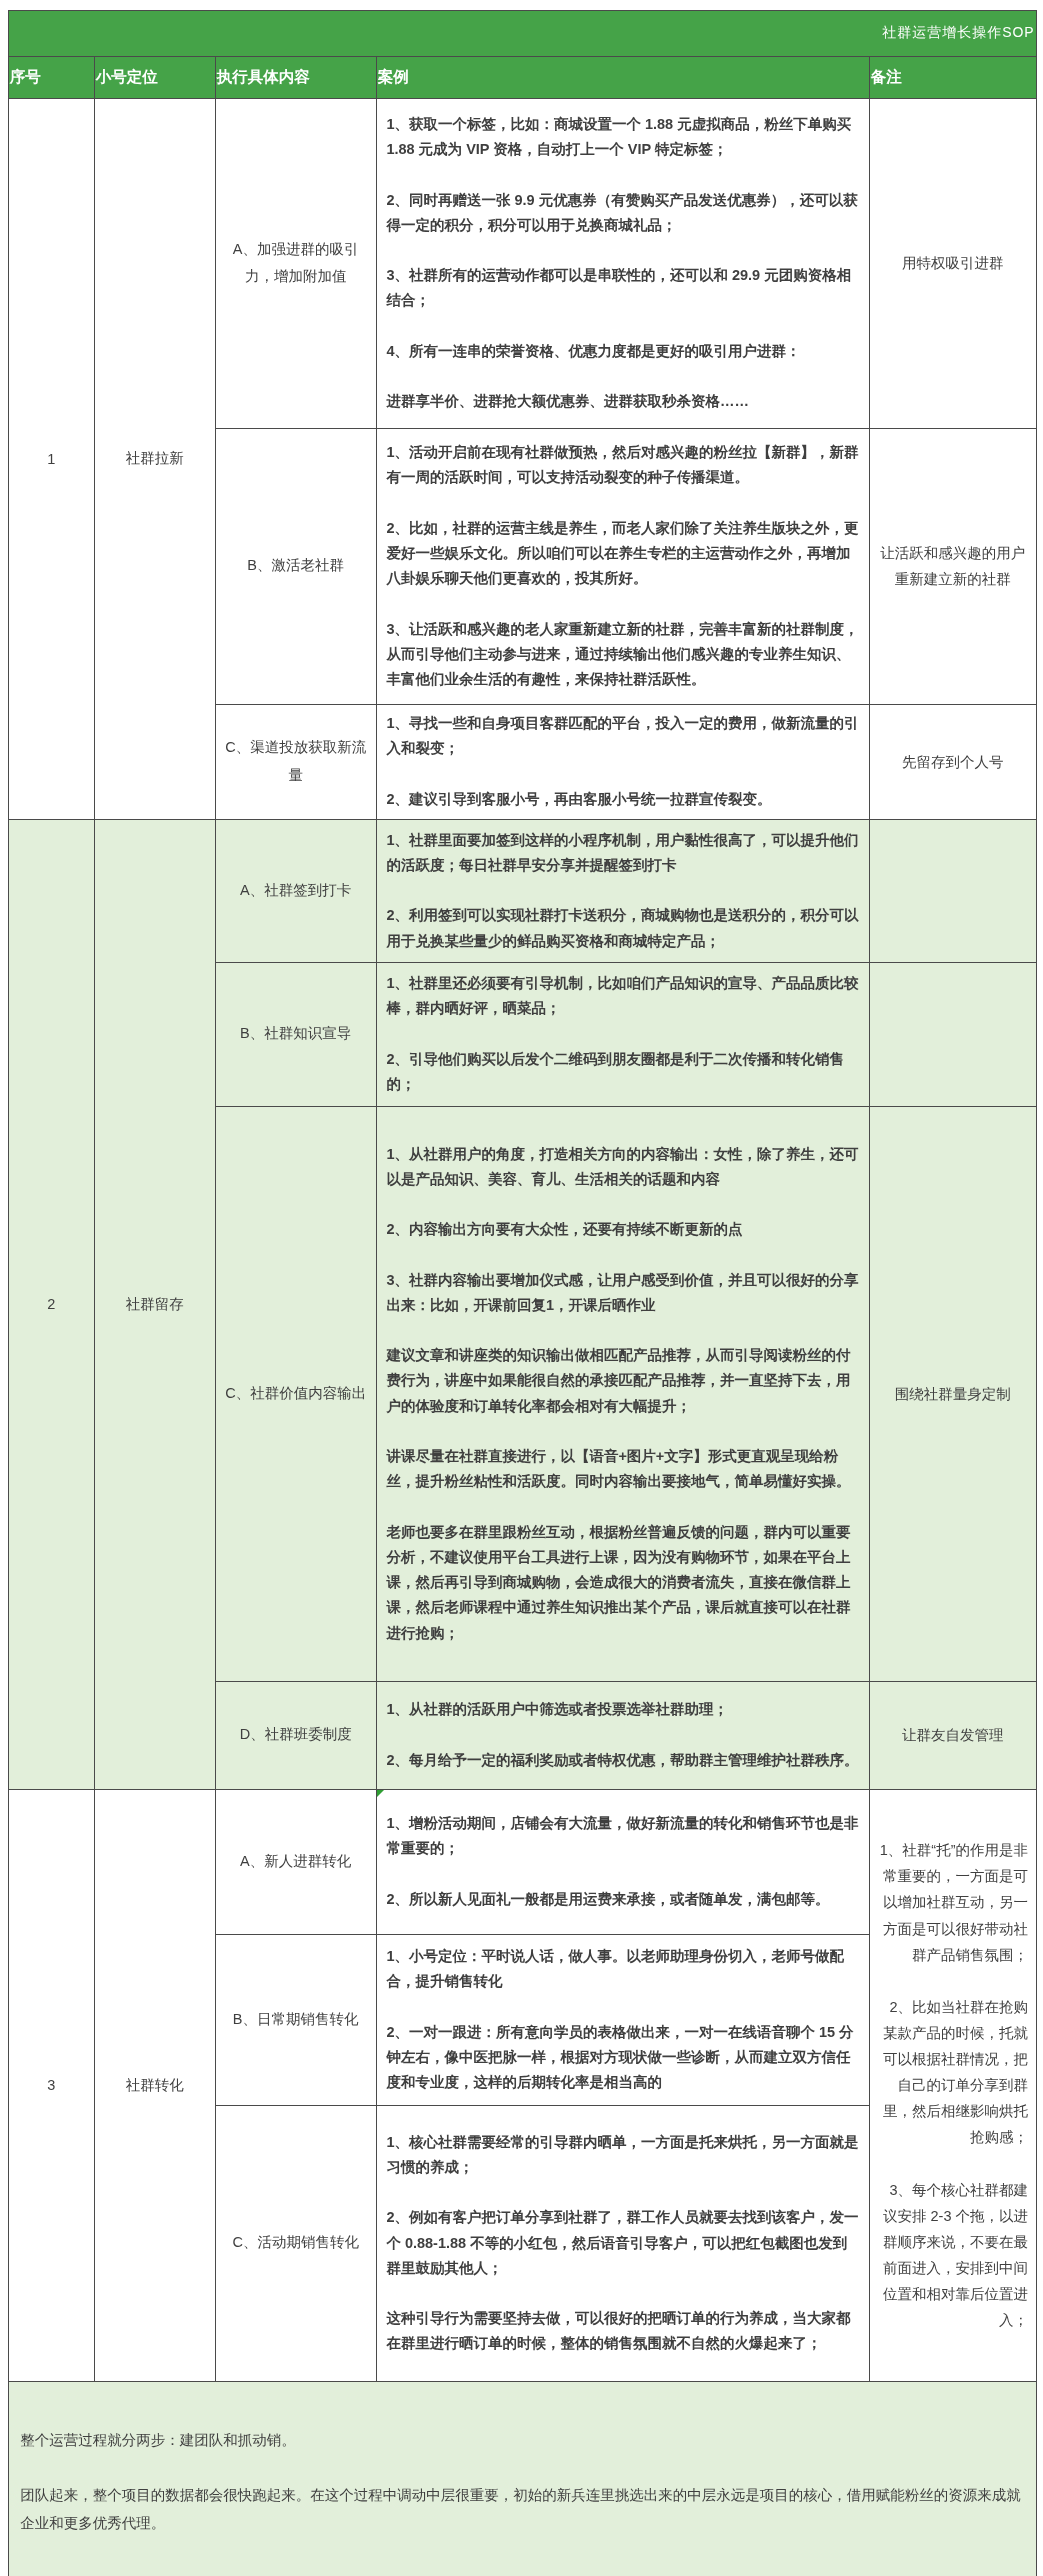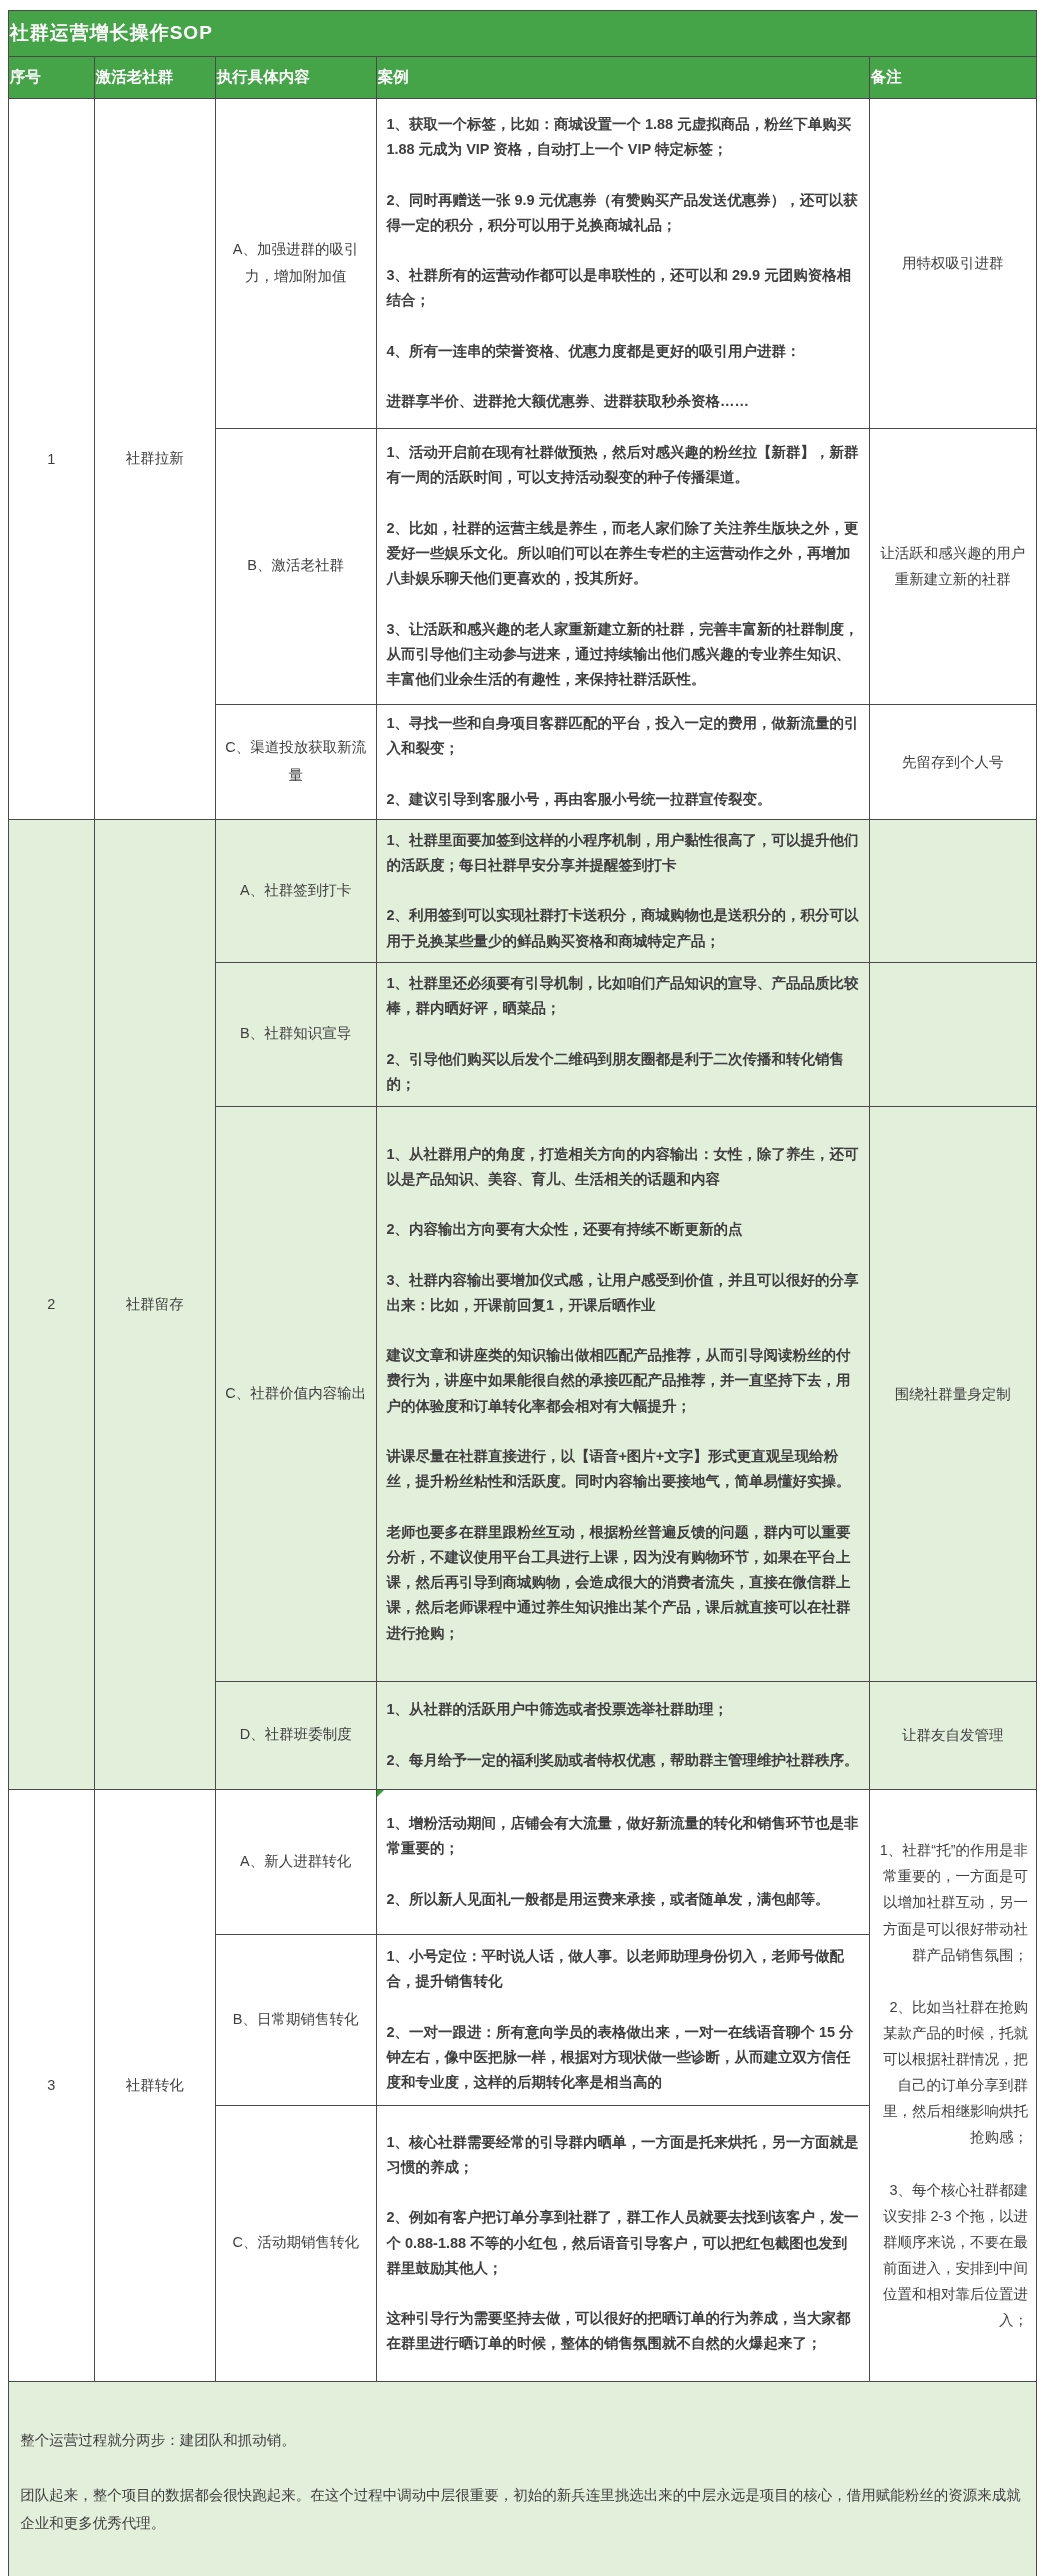--- a/index.html
+++ b/index.html
@@ -7,22 +7,22 @@
     --lightgreen:#E2EFDA;
     --border:#4a4a4a;
     --text:#3f3f3f;
   }
   html,body{margin:0;padding:0;background:#fff;}
   body{font-family:"Liberation Sans","DejaVu Sans",sans-serif;color:var(--text);}
   .sheet{margin:9.7px 7.7px;width:1028px;}
   table{border-collapse:collapse;table-layout:fixed;width:1028px;border:1.9px solid var(--border);}
   td,th{border:1px solid var(--border);vertical-align:middle;overflow:hidden;}
   .title-row td{
-    background:var(--green);color:#fff;font-size:19px;font-weight:bold;
-    text-align:left;height:43px;letter-spacing:1px;
+    background:var(--green);color:#fff;font-size:14px;font-weight:normal;
+    text-align:right;height:43px;letter-spacing:1px;
   }
   .head-row th{
     background:var(--green);color:#fff;font-size:15.5px;font-weight:bold;
     text-align:left;height:39px;
   }
   td.no{ text-align:center;font-size:14.5px; }
   td.proj{ text-align:center;font-size:14.5px;margin-left:31px; }
   td.exec{ text-align:center;font-size:14.5px;line-height:1.9;padding:0 5px; }
   td.case{
     text-align:left;font-size:14.5px;line-height:1.74;padding:3.9px 9.7px;
@@ -59,21 +59,21 @@
         <col style="width:167px">
   </colgroup>
 
   <tbody>
         <tr class="title-row">
     <td colspan="5">社群运营增长操作SOP</td>
   </tr>
 
   <tr class="head-row">
     <th>序号</th>
-    <th>激活老社群</th>
+    <th>小号定位</th>
     <th>执行具体内容</th>
     <th>案例</th>
     <th>备注</th>
   </tr>
 
   <tr class="h1a">
     <td class="no" rowspan="3">1</td>
     <td class="proj" rowspan="3">社群拉新</td>
     <td class="exec">A、加强进群的吸引力，增加附加值</td>
     <td class="case">1、获取一个标签，比如：商城设置一个 1.88 元虚拟商品，粉丝下单购买 1.88 元成为 VIP 资格，自动打上一个 VIP 特定标签；

